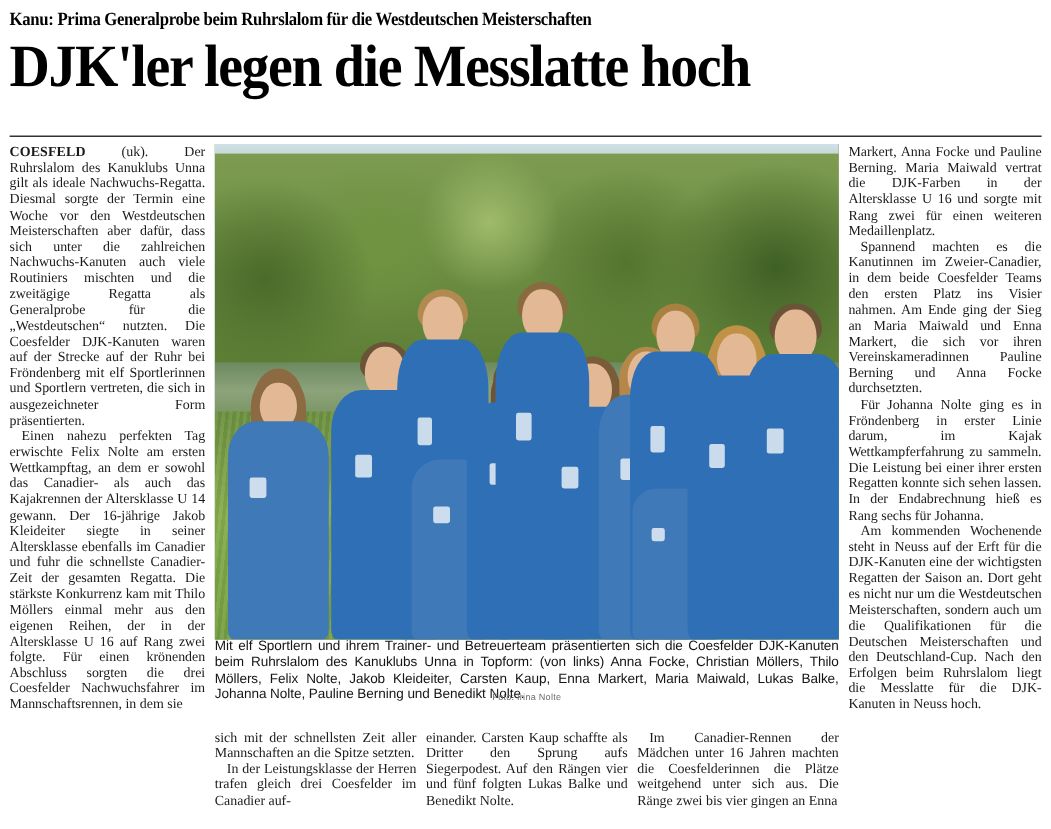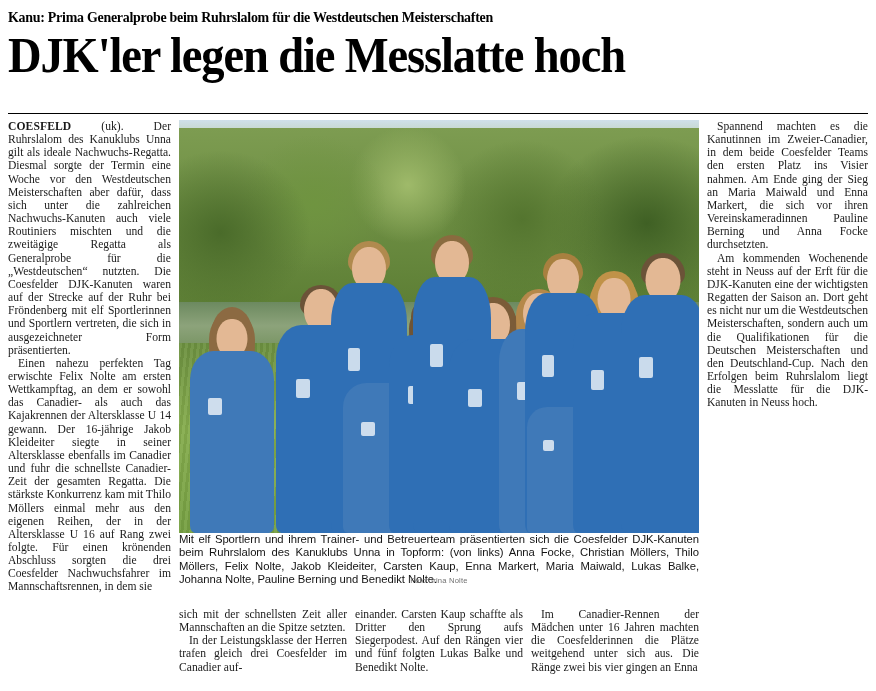--- a/index.html
+++ b/index.html
@@ -368,18 +368,20 @@
 
     <div class="col" id="col3">
       <p class="first">einander. Carsten Kaup schaffte als Dritter den Sprung aufs Siegerpodest. Auf den Rängen vier und fünf folgten Lukas Balke und Benedikt Nolte.</p>
     </div>
 
     <div class="col" id="col4">
       <p>Im Canadier-Rennen der Mädchen unter 16 Jahren machten die Coesfelderinnen die Plätze weitgehend unter sich aus. Die Ränge zwei bis vier gingen an Enna</p>
     </div>
 
     <div class="col" id="col5">
+      <p class="first">Markert, Anna Focke und Pauline Berning. Maria Maiwald vertrat die DJK-Farben in der Altersklasse U 16 und sorgte mit Rang zwei für einen weiteren Medaillenplatz.</p>
       <p>Spannend machten es die Kanutinnen im Zweier-Canadier, in dem beide Coesfelder Teams den ersten Platz ins Visier nahmen. Am Ende ging der Sieg an Maria Maiwald und Enna Markert, die sich vor ihren Vereinskameradinnen Pauline Berning und Anna Focke durchsetzten.</p>
+      <p>Für Johanna Nolte ging es in Fröndenberg in erster Linie darum, im Kajak Wettkampferfahrung zu sammeln. Die Leistung bei einer ihrer ersten Regatten konnte sich sehen lassen. In der Endabrechnung hieß es Rang sechs für Johanna.</p>
       <p>Am kommenden Wochenende steht in Neuss auf der Erft für die DJK-Kanuten eine der wichtigsten Regatten der Saison an. Dort geht es nicht nur um die Westdeutschen Meisterschaften, sondern auch um die Qualifikationen für die Deutschen Meisterschaften und den Deutschland-Cup. Nach den Erfolgen beim Ruhrslalom liegt die Messlatte für die DJK-Kanuten in Neuss hoch.</p>
     </div>
 
   </div>
 </div>
 
 </body></html>

